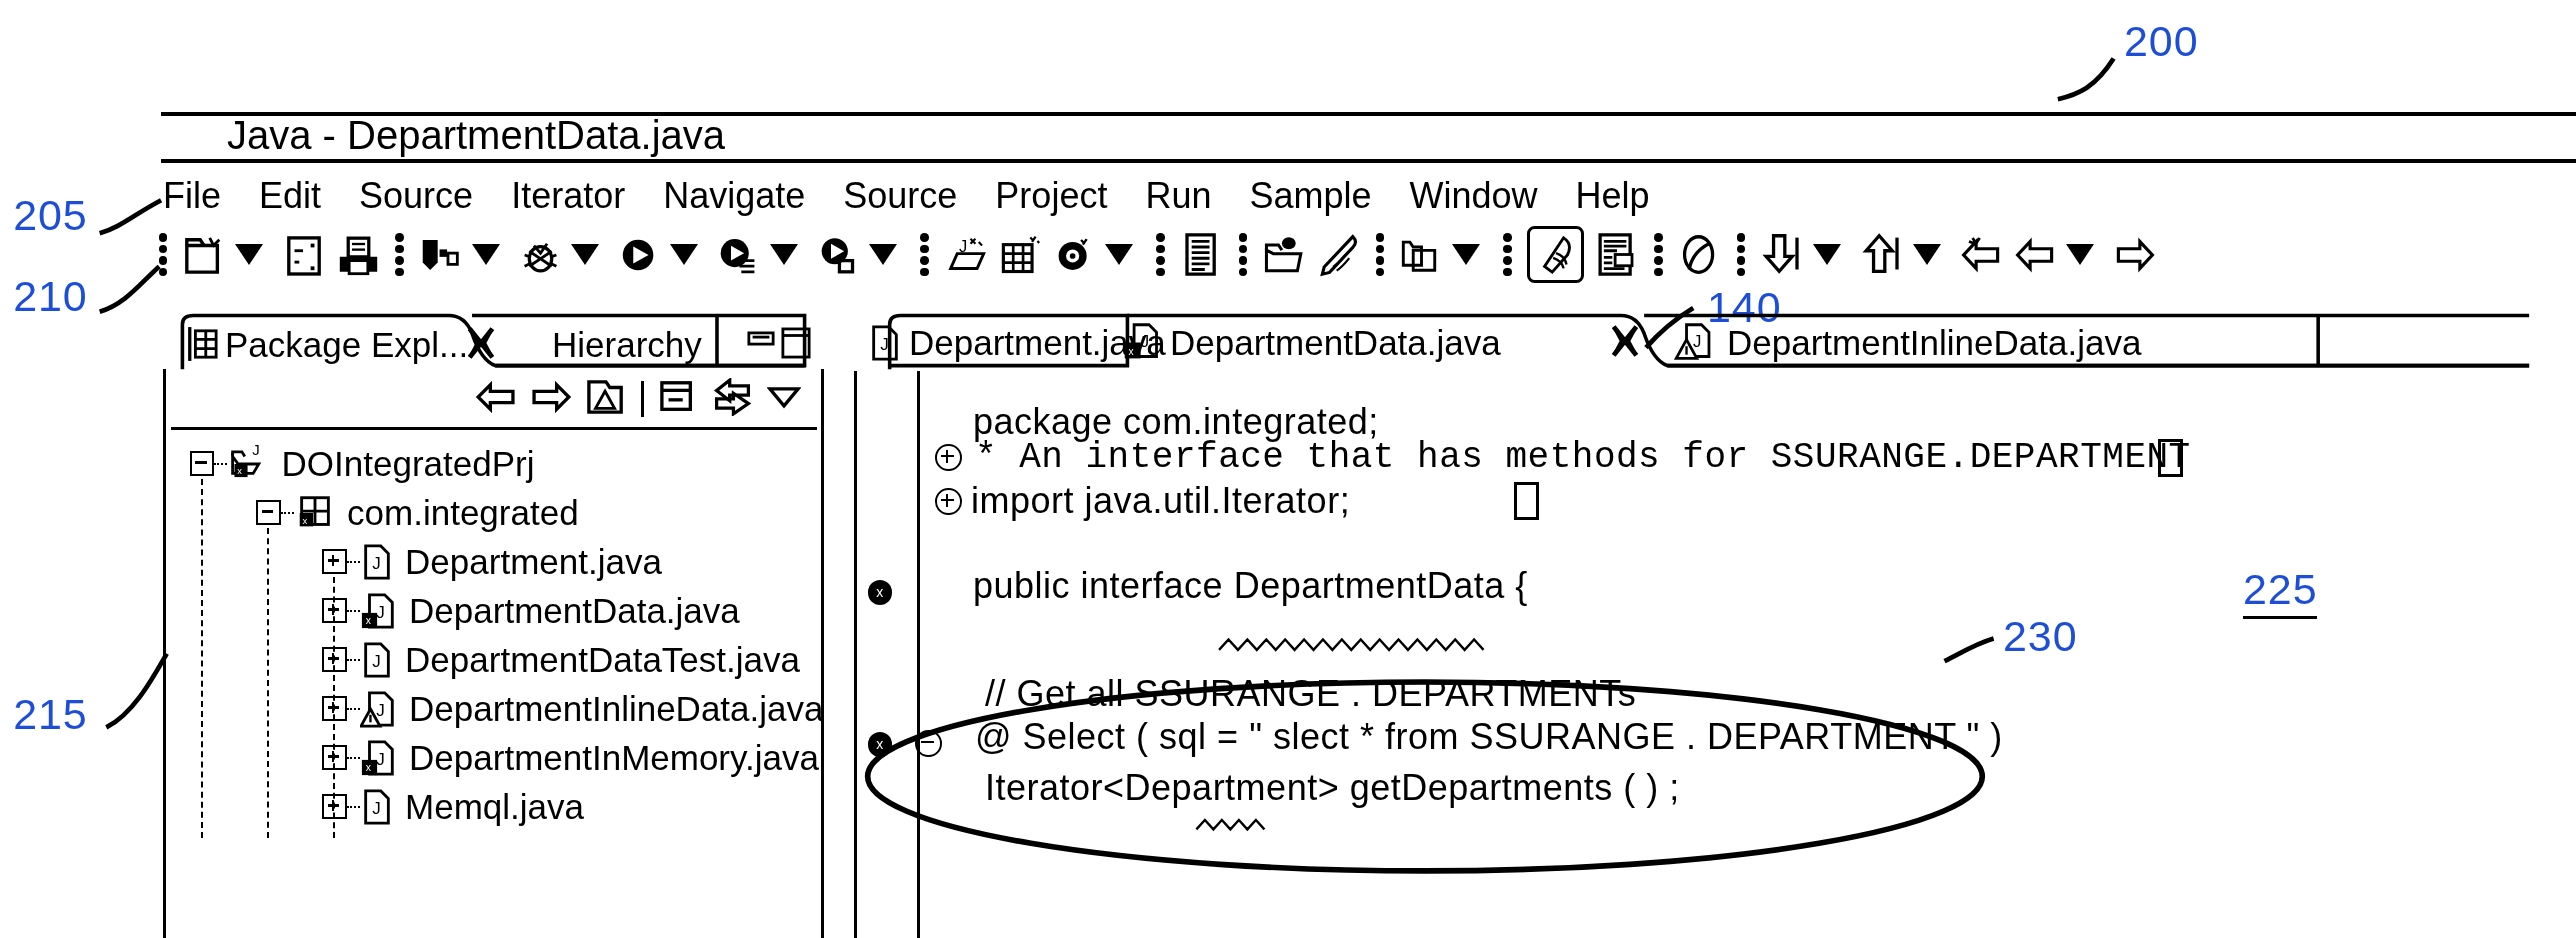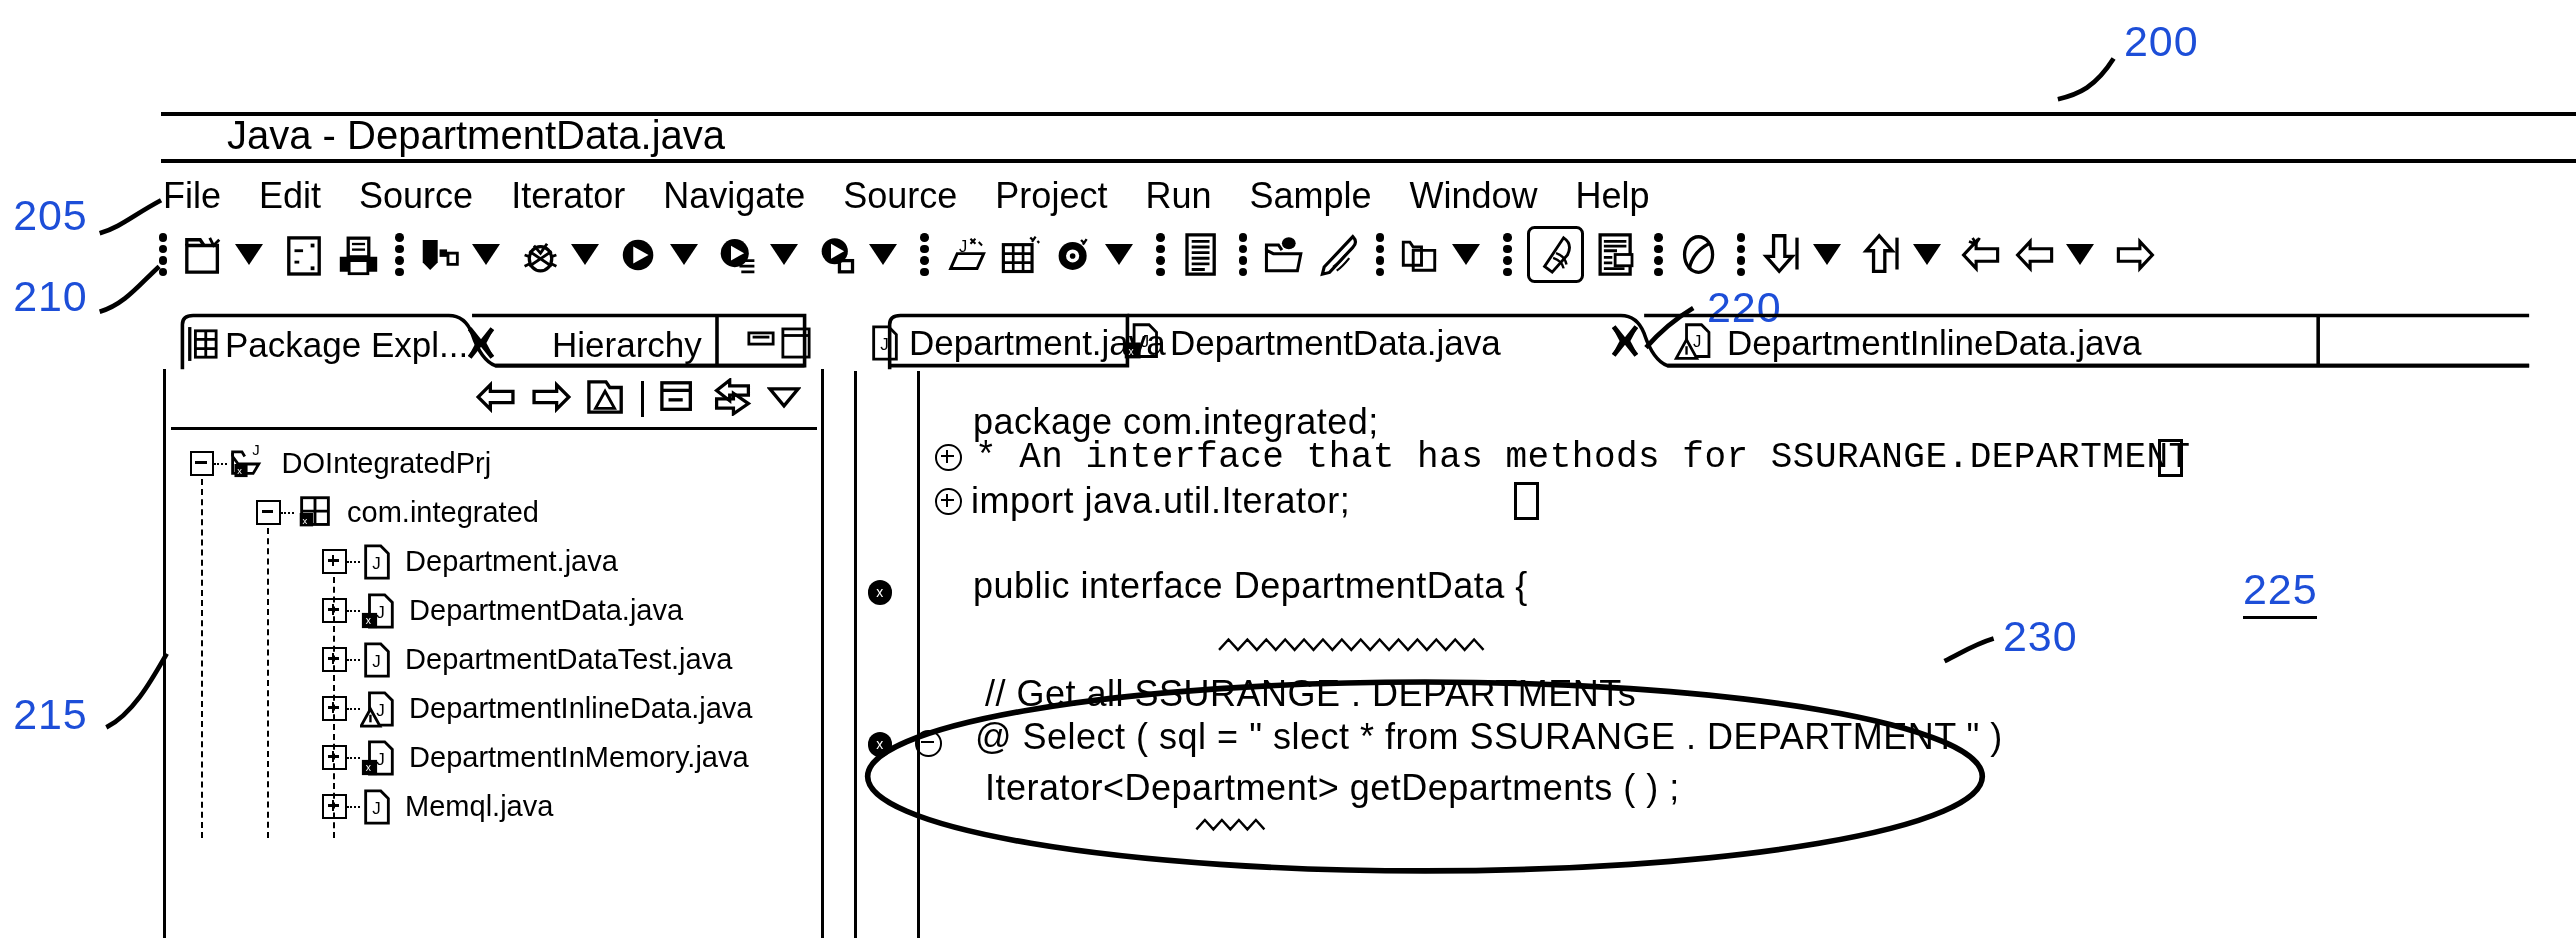--- a/index.html
+++ b/index.html
@@ -139,21 +139,21 @@
     position: absolute;
     left: 0; top: 127px;
     width: 661px;
   }
   .tnode {
     position: relative;
     height: 49px;
     display: flex; align-items: center;
     white-space: nowrap;
   }
-  .tnode .tlabel { font-size: 29px; margin-left: 11.3px; }
+  .tnode .tlabel { font-size: 35px; margin-left: 11.3px; }
   .expander {
     width: 24.6px; height: 24.6px;
     border: 2.8px solid #000;
     box-sizing: border-box;
     position: relative;
     flex: 0 0 auto;
   }
   .expander::before {
     content: ""; position: absolute;
     left: 3.8px; top: 7.6px; width: 11.3px; height: 2.8px; background: #000;
@@ -254,21 +254,21 @@
 
     <path d="M1266,878 l9,-10 l9,10 l9,-10 l9,10 l9,-10 l9,10 l9,-10 l9,10" fill="none" stroke="#000" stroke-width="2.5"></path>
 
     <ellipse cx="1508" cy="822" rx="590" ry="100" fill="none" stroke="#000" stroke-width="6"></ellipse>
   </svg>
 
   <div class="refnum" style="left:2124px; top:17px;">200</div>
   <div class="refnum" style="left:13.2px; top:191px;">205</div>
   <div class="refnum" style="left:13.2px; top:272px;">210</div>
   <div class="refnum" style="left:13.2px; top:690px;">215</div>
-  <div class="refnum" style="left:1707px; top:283px;">220</div>
+  <div class="refnum" style="left:1707px; top:283px;">140</div>
   <div class="refnum underlined" style="left:2243px; top:565px;">225</div>
   <div class="refnum" style="left:2003px; top:612px;">230</div>
 
   <div class="title-bar"></div>
   <div class="title-text">Java - DepartmentData.java</div>
 
   <div class="menubar">
     <div class="menu-item">File</div>
     <div class="menu-item">Edit</div>
     <div class="menu-item">Source</div>

